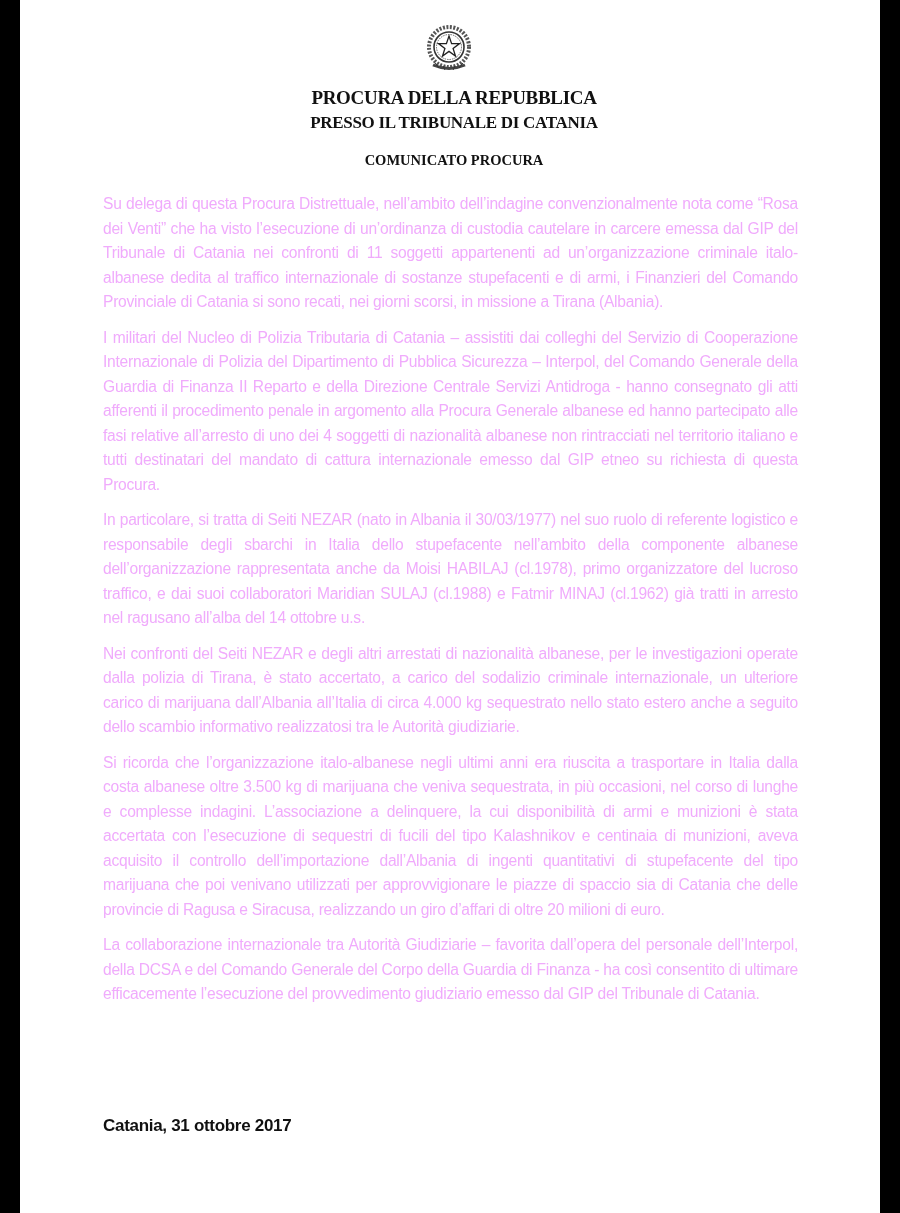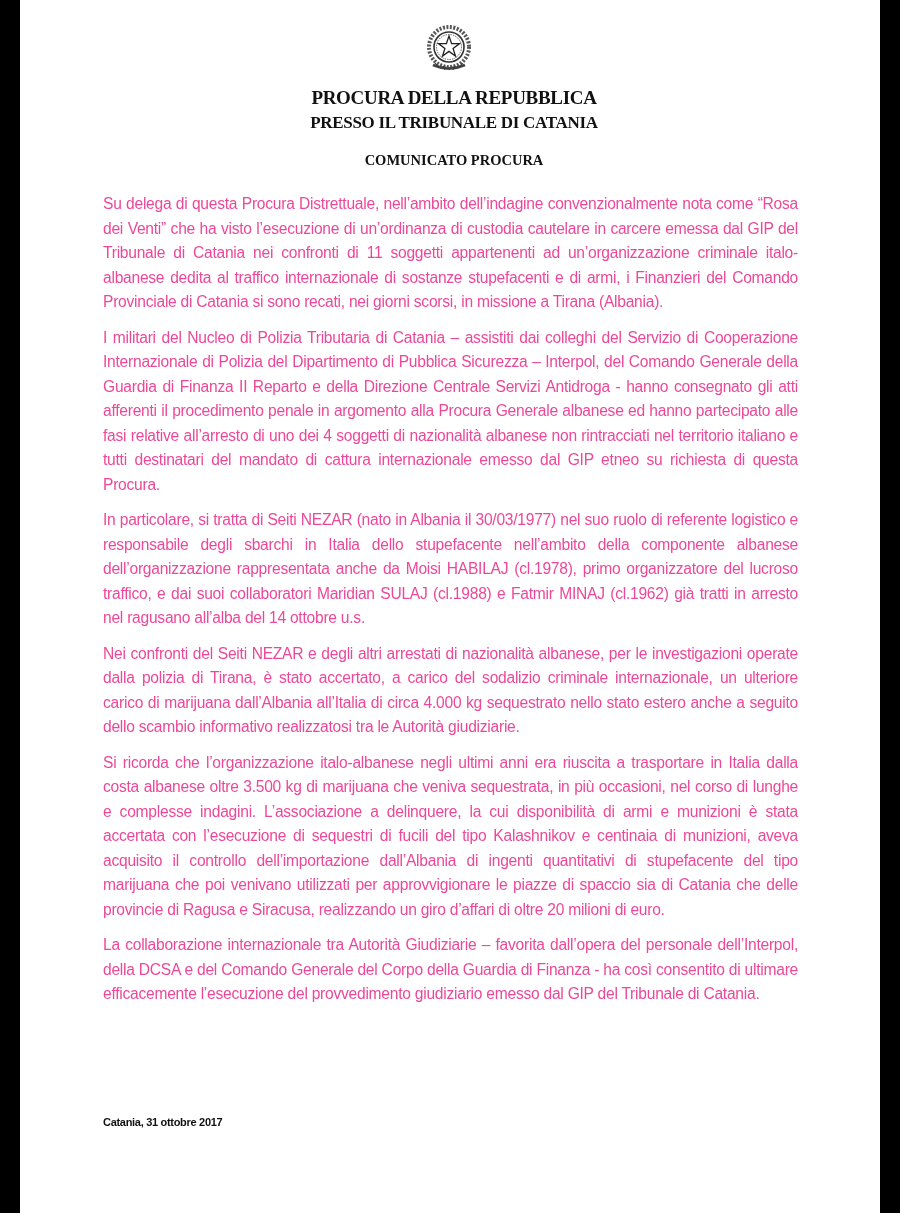--- a/index.html
+++ b/index.html
@@ -39,31 +39,31 @@
   .title2 { top: 113px; font-size: 17px; letter-spacing: -0.3px; }
   .press { top: 152px; font-size: 14.5px; font-weight: bold; }
   .body {
     position: absolute;
     left: 103px;
     top: 192px;
     width: 695px;
     font-family: "Liberation Sans", sans-serif;
     font-size: 15.6px;
     line-height: 24.5px;
-    color: #ec4899;
+    color: #f0abfc;
     text-align: justify;
     letter-spacing: -0.25px;
   }
   .body p { margin: 0 0 11px 0; }
   .signature {
     position: absolute;
     left: 103px;
     top: 1116px;
     font-family: "Liberation Sans", sans-serif;
-    font-size: 11px;
+    font-size: 17px;
     font-weight: bold;
     color: #111111;
     letter-spacing: -0.3px;
   }
 </style>
 </head>
 <body>
 
 <div class="page"></div>
 

